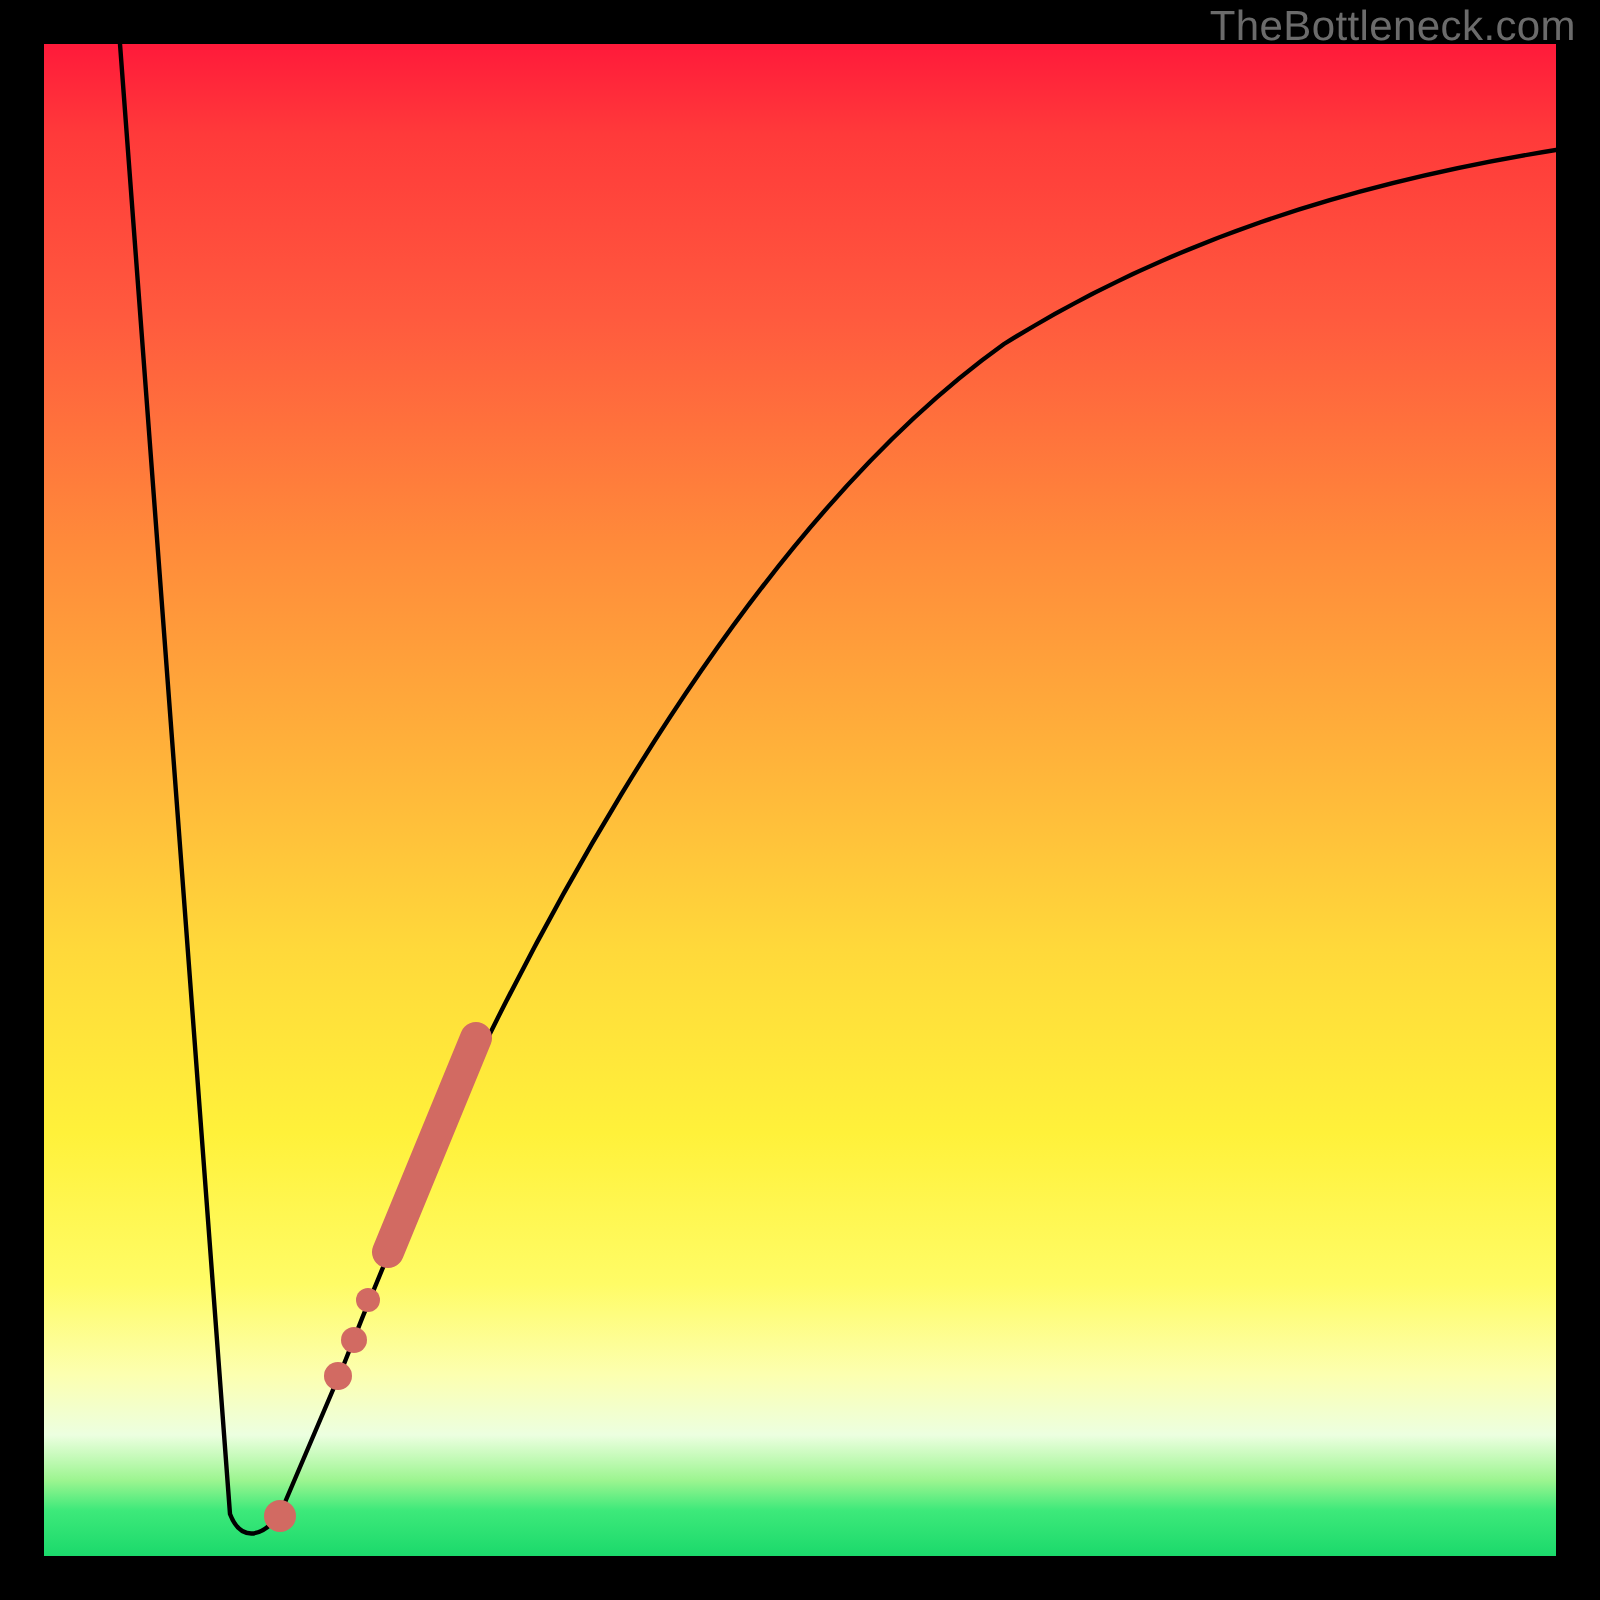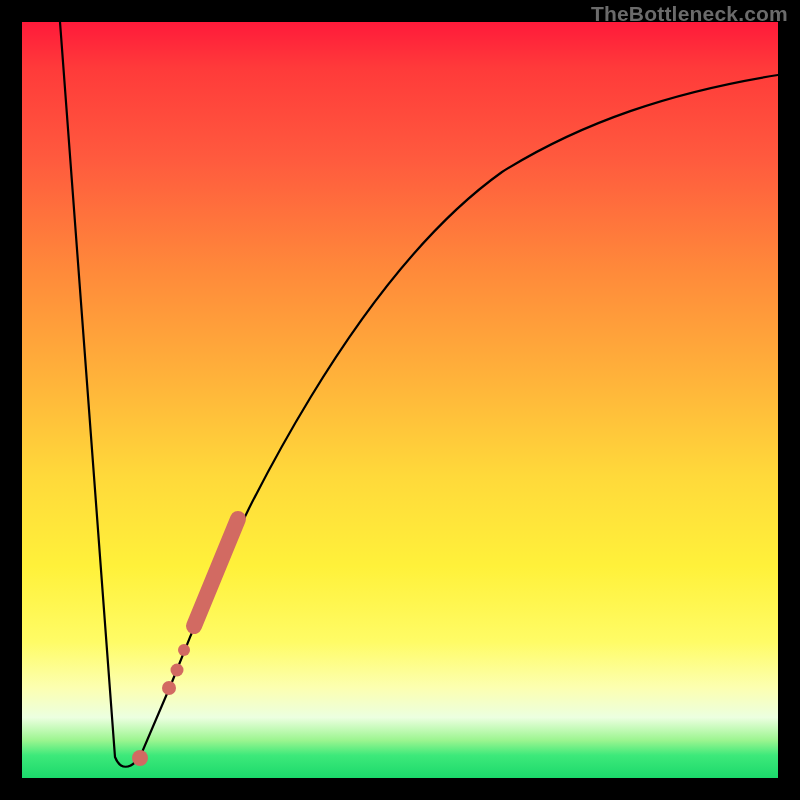--- a/index.html
+++ b/index.html
@@ -42,21 +42,21 @@
       #3de97a 97%,
       #1bd96b 100%
     );
   }
   .watermark {
     position: absolute;
     top: 2px;
     right: 12px;
     color: #6b6b6b;
     font-size: 21px;
-    font-weight: 700;
+    font-weight: 400;
     letter-spacing: 0.2px;
     pointer-events: none;
     user-select: none;
   }
   svg.curve {
     position: absolute;
     left: 0;
     top: 0;
     width: 756px;
     height: 756px;

